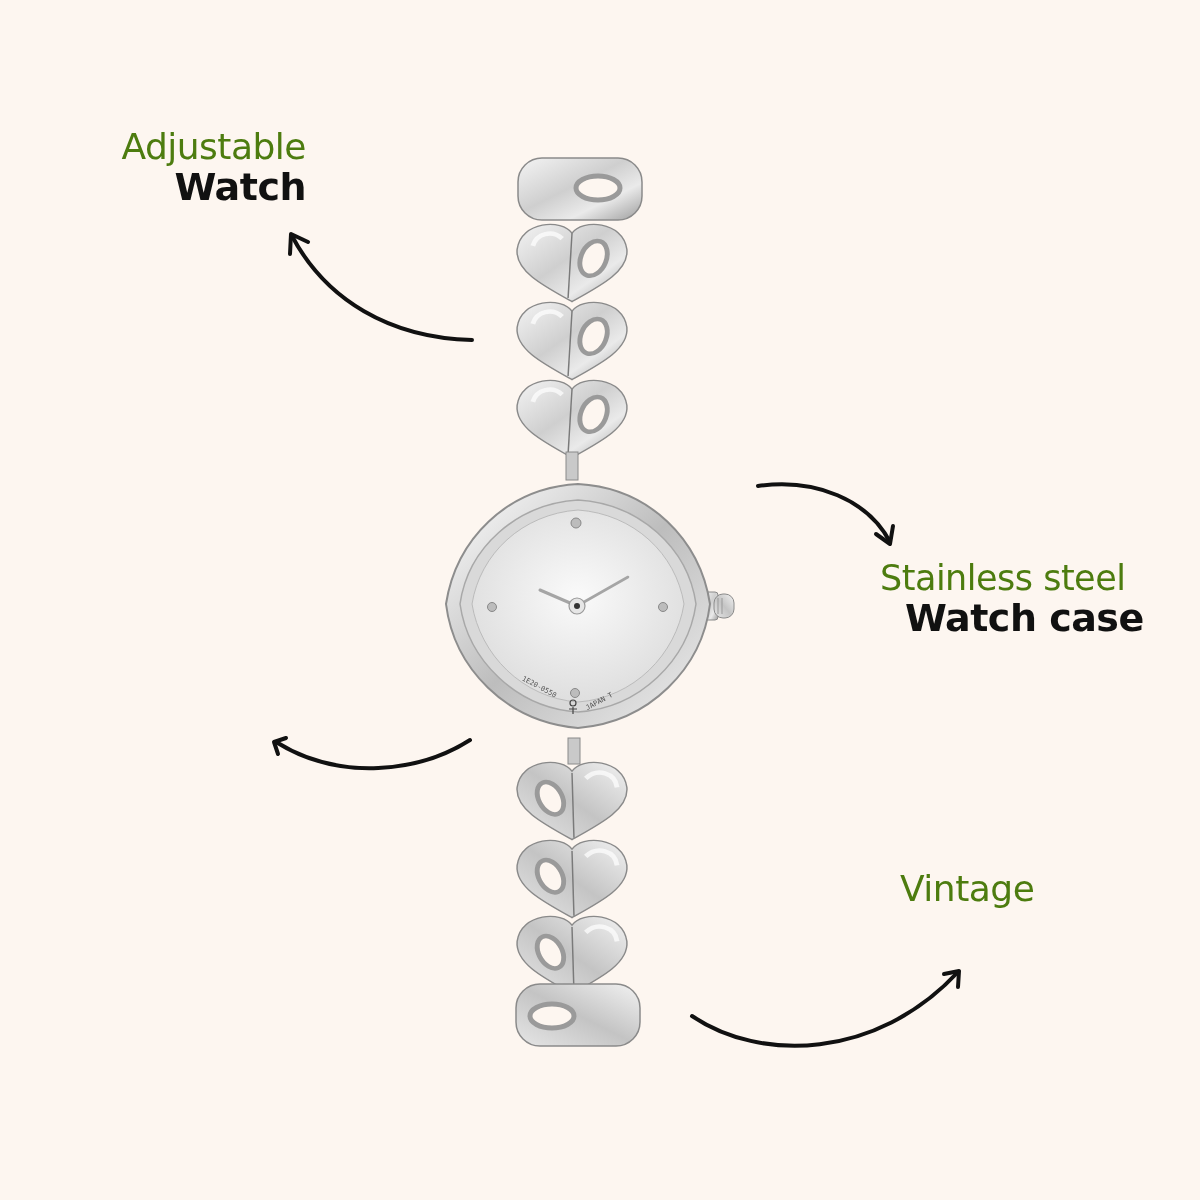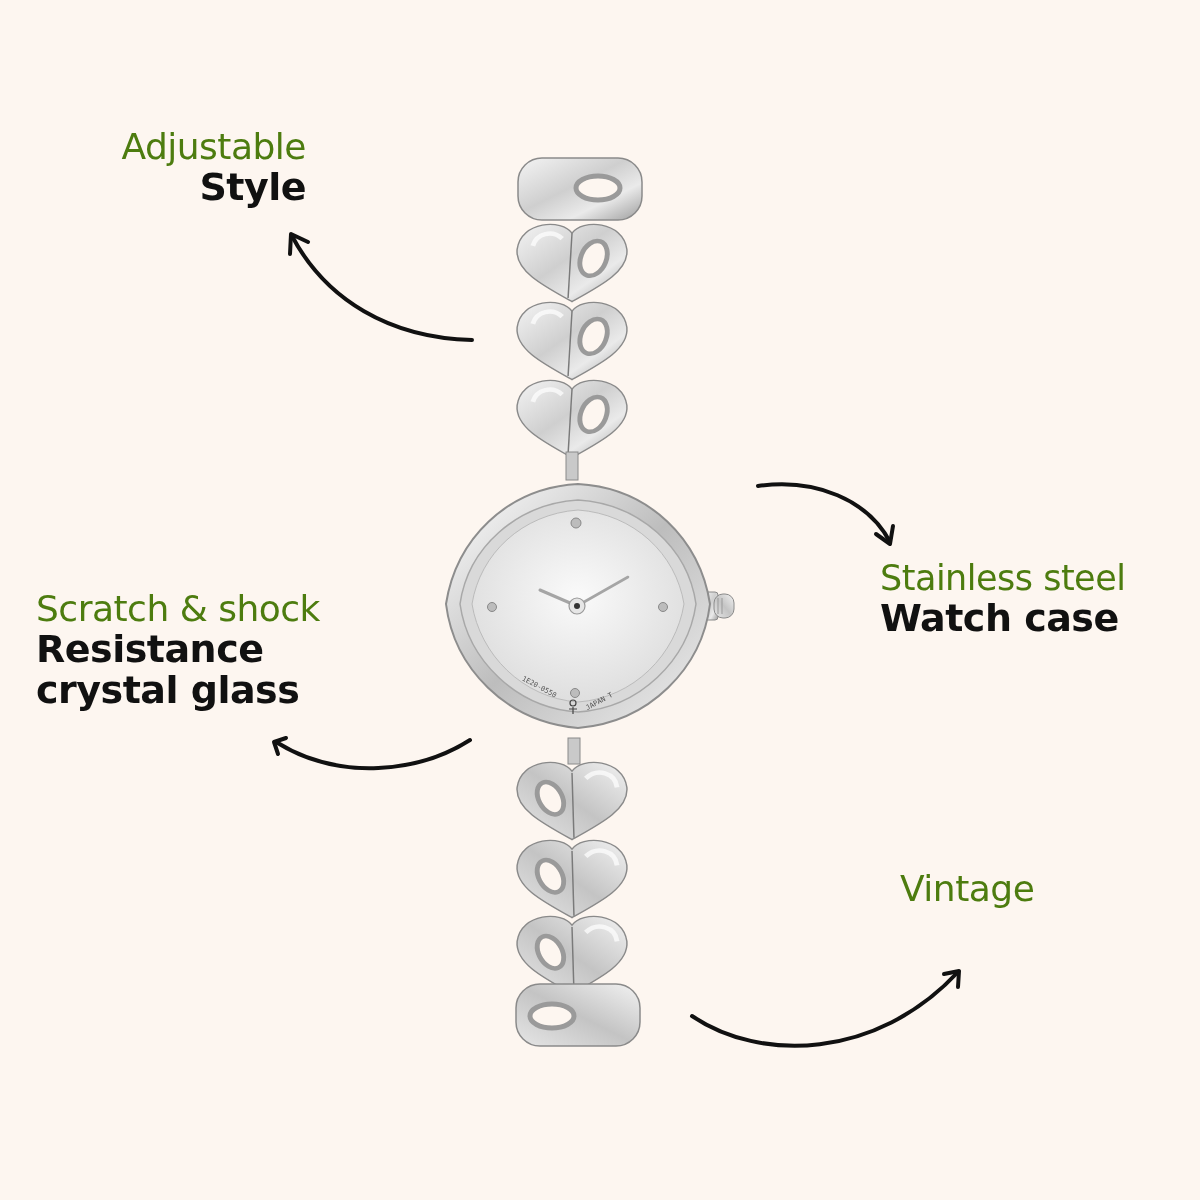--- a/index.html
+++ b/index.html
@@ -18,21 +18,21 @@
     }
     .label .bold {
       display:block; font-weight:700; font-size:38px; letter-spacing:-0.5px;
       font-family:"DejaVu Sans", sans-serif; color:#111;
     }
     .right-align { text-align:right; }
     #label-strap { left:60px; top:128px; width:246px; }
     #label-crystal { left:36px; top:590px; width:440px; }
     #label-case { left:880px; top:560px; width:300px; }
     #label-case .italic { font-size:35px; }
-    #label-case .bold { font-size:38px; }
+    #label-case .bold { font-size:38px;margin-left:25px; }
     #label-style { left:900px; top:870px; width:200px; }
 
     svg.arrows { position:absolute; left:0; top:0; }
     .watch { position:absolute; left:0; top:0; }
     .dial-text { font-family:"DejaVu Sans Mono", monospace; font-size:7px; fill:#555; }
   </style>
 </head>
 <body>
 
 <div class="stage">
@@ -145,31 +145,26 @@
 
       <g>
         <path d="M692,1016 C760,1062 876,1060 958,972"></path>
         <path d="M944,974 L959,971 L958,987"></path>
       </g>
     </g>
   </svg>
 
   <div id="label-strap" class="label right-align">
     <span class="italic">Adjustable</span>
-    <span class="bold">Style</span>
+    <span class="bold">Watch</span>
   </div>
 
   <div id="label-case" class="label">
     <span class="italic">Stainless steel</span>
     <span class="bold">Watch case</span>
   </div>
 
-  <div id="label-crystal" class="label">
-    <span class="italic">Scratch &amp; shock</span>
-    <span class="bold">Resistance</span>
-    <span class="bold">crystal glass</span>
-  </div>
 
   <div id="label-style" class="label">
     <span class="italic">Vintage</span>
   </div>
 
 </div>
 
 </body></html>

